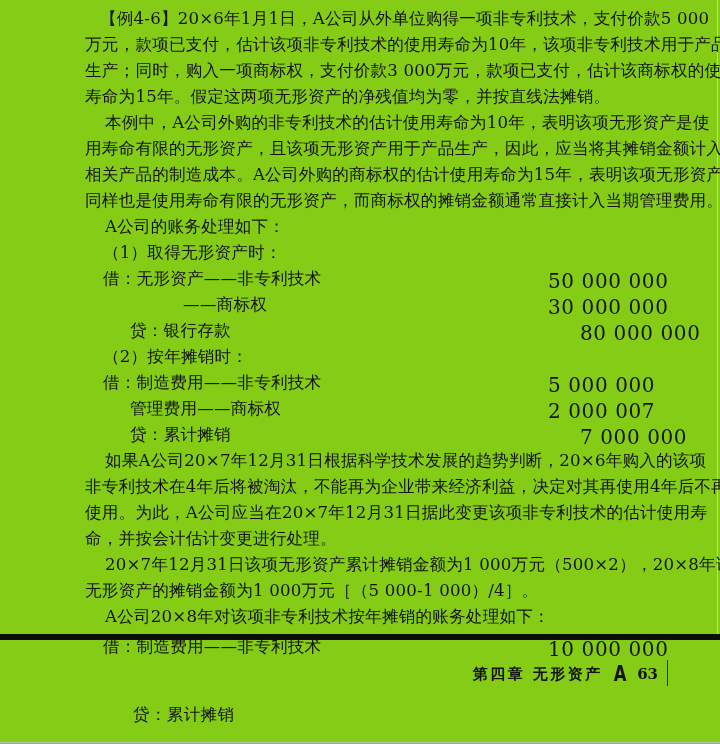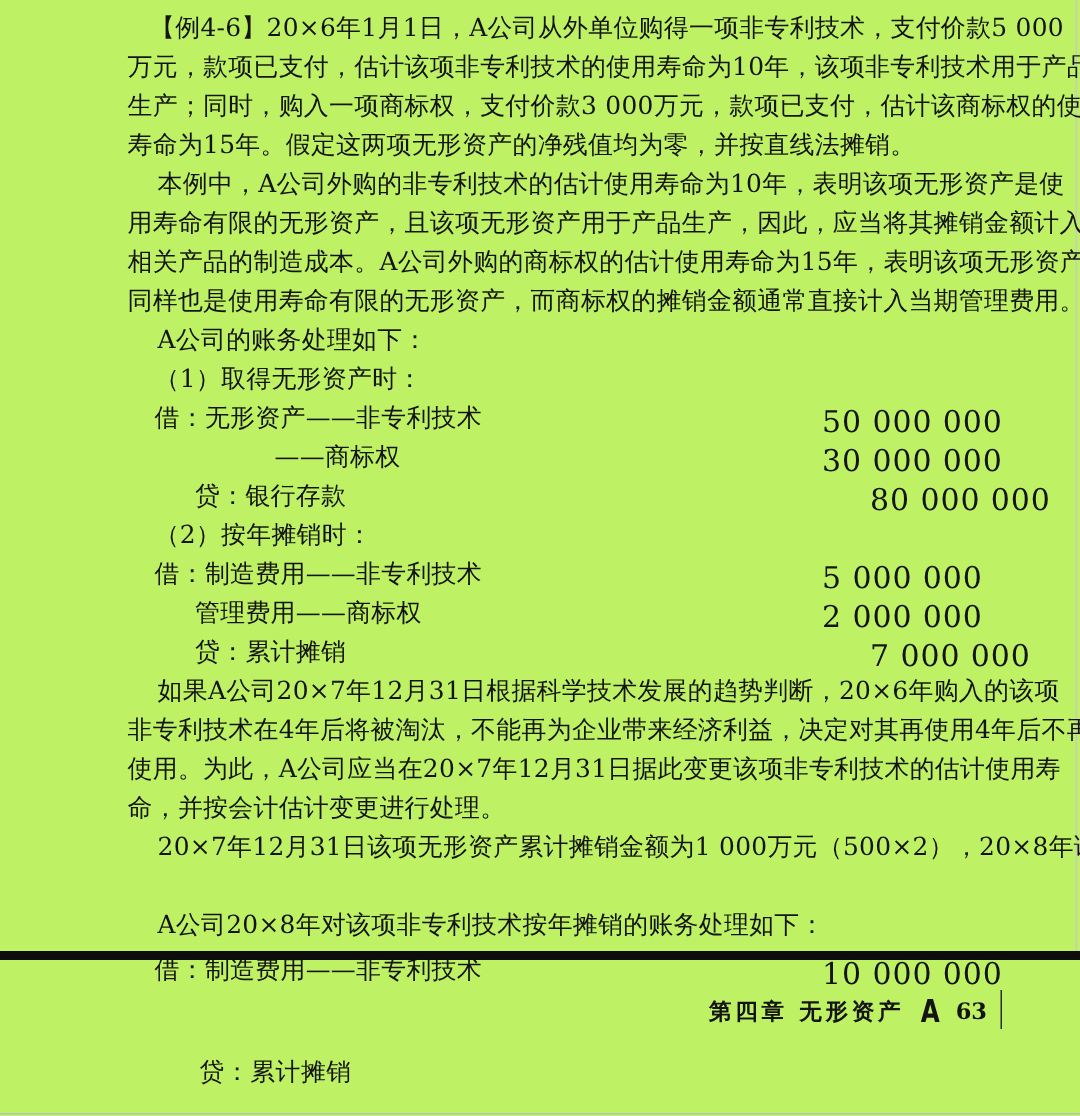--- a/index.html
+++ b/index.html
@@ -4,21 +4,21 @@
 <style>
   html, body {
     margin: 0;
     padding: 0;
     background: #ffffff;
   }
   .page {
     position: relative;
     width: 720px;
     height: 744px;
-    background: #bef264;
+    background: #84cc16;
     overflow: hidden;
     font-family: "DejaVu Serif", "Liberation Serif", serif;
     color: #141414;
   }
   
   .page-edge-right {
     position: absolute;
     top: 0;
     right: 2px;
     width: 1px;
@@ -164,31 +164,32 @@
 
     <div class="prose" style="left:130px; top:320px;">贷：银行存款</div>
     <div class="amt" style="left:580px; top:321px;">80 000 000</div>
 
     <div class="prose" style="left:103px; top:346px;">（2）按年摊销时：</div>
 
     <div class="prose" style="left:103px; top:372px;">借：制造费用——非专利技术</div>
     <div class="amt" style="left:548px; top:373px;">5 000 000</div>
 
     <div class="prose" style="left:130px; top:398px;">管理费用——商标权</div>
-    <div class="amt" style="left:548px; top:399px;">2 000 000</div>
+    <div class="amt" style="left:548px; top:399px;">2 000 007</div>
 
     <div class="prose" style="left:130px; top:424px;">贷：累计摊销</div>
     <div class="amt" style="left:580px; top:425px;">7 000 000</div>
 
     <div class="prose" style="left:105px; top:450px;">如果A公司20×7年12月31日根据科学技术发展的趋势判断，20×6年购入的该项</div>
     <div class="prose" style="left:85px;  top:476px;">非专利技术在4年后将被淘汰，不能再为企业带来经济利益，决定对其再使用4年后不再</div>
     <div class="prose" style="left:85px;  top:502px;">使用。为此，A公司应当在20×7年12月31日据此变更该项非专利技术的估计使用寿</div>
     <div class="prose" style="left:85px;  top:528px;">命，并按会计估计变更进行处理。</div>
 
     <div class="prose" style="left:105px; top:554px;">20×7年12月31日该项无形资产累计摊销金额为1 000万元（500×2），20×8年该</div>
+    <div class="prose" style="left:85px;  top:580px;">无形资产的摊销金额为1 000万元［（5 000-1 000）/4］。</div>
 
     <div class="prose" style="left:105px; top:606px;">A公司20×8年对该项非专利技术按年摊销的账务处理如下：</div>
 
   </div>
 
   <div class="prose" style="position:absolute; left:103px; top:636px;">借：制造费用——非专利技术</div>
   <div class="amt" style="position:absolute; left:548px; top:637px;">10 000 000</div>
 
   <div class="divider"></div>
 

